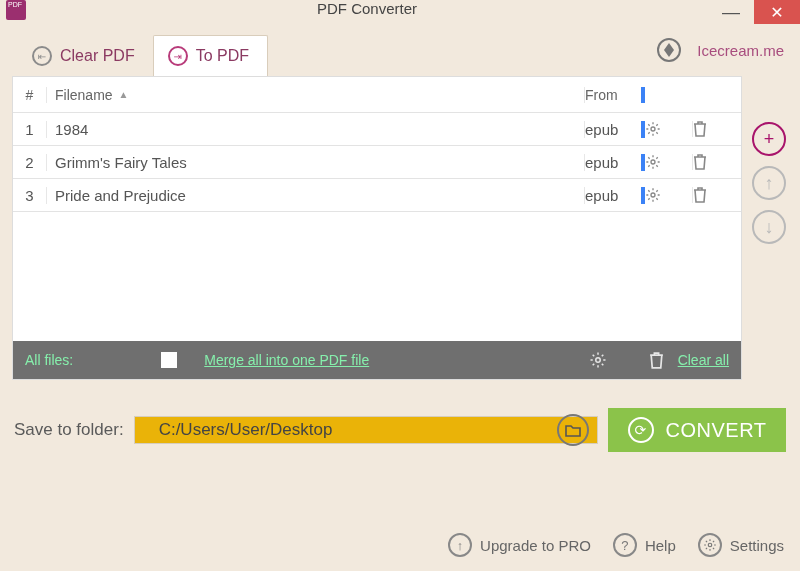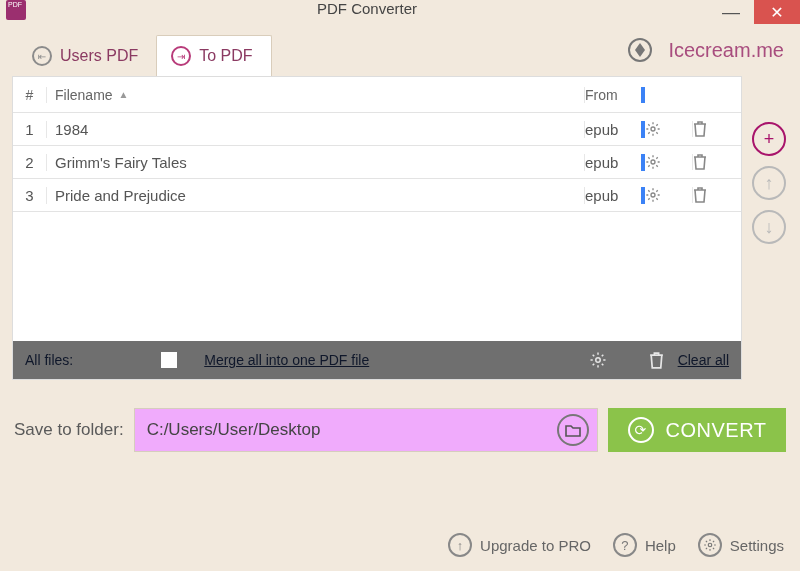--- a/index.html
+++ b/index.html
@@ -14,21 +14,21 @@
   .wbtn { width:46px; height:24px; display:flex; align-items:center; justify-content:center; }
   .wbtn.min { color:#555; font-size:18px; }
   .wbtn.close { background:#d9534f; color:#fff; font-size:16px; }
 
   
   .tabs { height: 46px; display:flex; align-items:flex-end; padding-left:18px; position:relative; }
   .tab { display:flex; align-items:center; gap:8px; padding:10px 18px 10px 14px; font-size:16px; color:#8b3a62; cursor:pointer; }
   .tab.active { background:#fff; border:1px solid #d9cdbb; border-bottom:none; border-radius:2px 2px 0 0; color:#8b3a62; }
   .tab .ticon { width:20px; height:20px; border:2px solid #8b8b8b; border-radius:50%; display:flex; align-items:center; justify-content:center; font-size:10px; color:#8b8b8b; }
   .tab.active .ticon { border-color:#b83b7a; color:#b83b7a; }
-  .brand { position:absolute; right:16px; top:8px; display:flex; align-items:center; gap:16px; color:#a84d7e; font-size:20px; }
+  .brand { position:absolute; right:16px; top:8px; display:flex; align-items:center; gap:16px; color:#a84d7e; font-size:15px; }
   .brand .cone { width:24px; height:24px; border:2px solid #777; border-radius:50%; display:flex; align-items:center; justify-content:center; color:#777; font-size:13px;}
   
   
   .panel { margin: 0 12px; background:#fff; border:1px solid #ddd; height: 304px; display:flex; flex-direction:column; position:relative; }
   .thead, .trow { display:flex; align-items:center; border-bottom:1px solid #e3e3e3; }
   .thead { height:36px; color:#666; font-size:14px; }
   .trow { height:33px; font-size:15px; color:#555; }
   .c-idx { width:34px; text-align:center; border-right:1px solid #e7e7e7; }
   .c-name { flex:1; padding-left:8px; border-right:1px solid #e7e7e7; }
   .c-from { width:60px; text-align:left; border-right:4px solid #3b82f6; }
@@ -37,31 +37,31 @@
   .thead .c-name { display:flex; align-items:center; gap:6px; }
   .sortcaret { font-size:10px; color:#999; }
   .thead .c-gear, .thead .c-del { border:none; }
   .tbody { flex:1; overflow:hidden; }
   .roundbtn { width:34px; height:34px; border-radius:50%; border:2px solid #b9b9b9; display:flex; align-items:center; justify-content:center; color:#b9b9b9; background:#f2e9dd; font-size:18px; }
   .roundbtn.plus { border-color:#a8146b; color:#a8146b; }
   
   #sidecol { position:absolute; right:14px; top:122px; display:flex; flex-direction:column; gap:10px; }
 
   
-  .listfooter { height:38px; background:#6f6f6f; color:#0f172a; display:flex; align-items:center; font-size:14px; padding:0 12px; gap:14px; }
+  .listfooter { height:38px; background:#6f6f6f; color:#86efac; display:flex; align-items:center; font-size:14px; padding:0 12px; gap:14px; }
   .listfooter .chk { width:16px; height:16px; background:#fff; display:inline-block; }
   .listfooter .merge { text-decoration:underline; cursor:pointer;margin-left:13px; }
   .listfooter .spacer { flex:1; }
   .listfooter .clr { text-decoration:underline; cursor:pointer; }
   .gearw, .trashw { color:#e6e6e6; font-size:16px; }
 
   
   .saverow { display:flex; align-items:center; gap:10px; padding: 28px 14px 0 14px; }
   .saverow label { font-size:17px; color:#5a5a5a; }
-  .pathbox { flex:1; height:44px; background:#f0abfc; border:1px solid #d6cdbd; display:flex; align-items:center; padding:0 8px 0 12px; font-size:17px; color:#444; }
+  .pathbox { flex:1; height:28px; background:#eab308; border:1px solid #d6cdbd; display:flex; align-items:center; padding:0 8px 0 24px; font-size:17px; color:#444; }
   .pathbox .folderbtn { width:32px; height:32px; border:2px solid #777; border-radius:50%; display:flex; align-items:center; justify-content:center; color:#555; margin-left:auto; }
   .convert { width:178px; height:44px; background:#8bc34a; color:#fff; font-size:20px; display:flex; align-items:center; justify-content:center; gap:12px; letter-spacing:.5px; }
   .convert .spin { width:26px; height:26px; border:2px solid #fff; border-radius:50%; display:flex; align-items:center; justify-content:center; font-size:14px; }
 
   
   .bottom { position:absolute; bottom:14px; right:16px; display:flex; gap:22px; color:#666; font-size:15px; align-items:center;}
   .blink { display:flex; align-items:center; gap:8px; cursor:pointer;}
   .bicon{ width:24px;height:24px;border:2px solid #888;border-radius:50%;display:flex;align-items:center;justify-content:center;font-size:13px;color:#777;}
 
   svg { display:block; }
@@ -72,21 +72,21 @@
 <div class="titlebar">
   <div class="app-icon"></div>
   <div class="title">PDF Converter</div>
   <div class="wbtn min">—</div>
   <div class="wbtn close">✕</div>
 </div>
 
 <div class="tabs">
   <div class="tab">
     <span class="ticon">⇤</span>
-    <span>Users PDF</span>
+    <span>Clear PDF</span>
   </div>
   <div class="tab active">
     <span class="ticon">⇥</span>
     <span>To PDF</span>
   </div>
   <div class="brand">
     <span class="cone">
       <svg width="12" height="14" viewBox="0 0 12 14">
           <path d="M6 0 L11 7 L6 14 L1 7 Z" fill="#777"></path>
         </svg>

